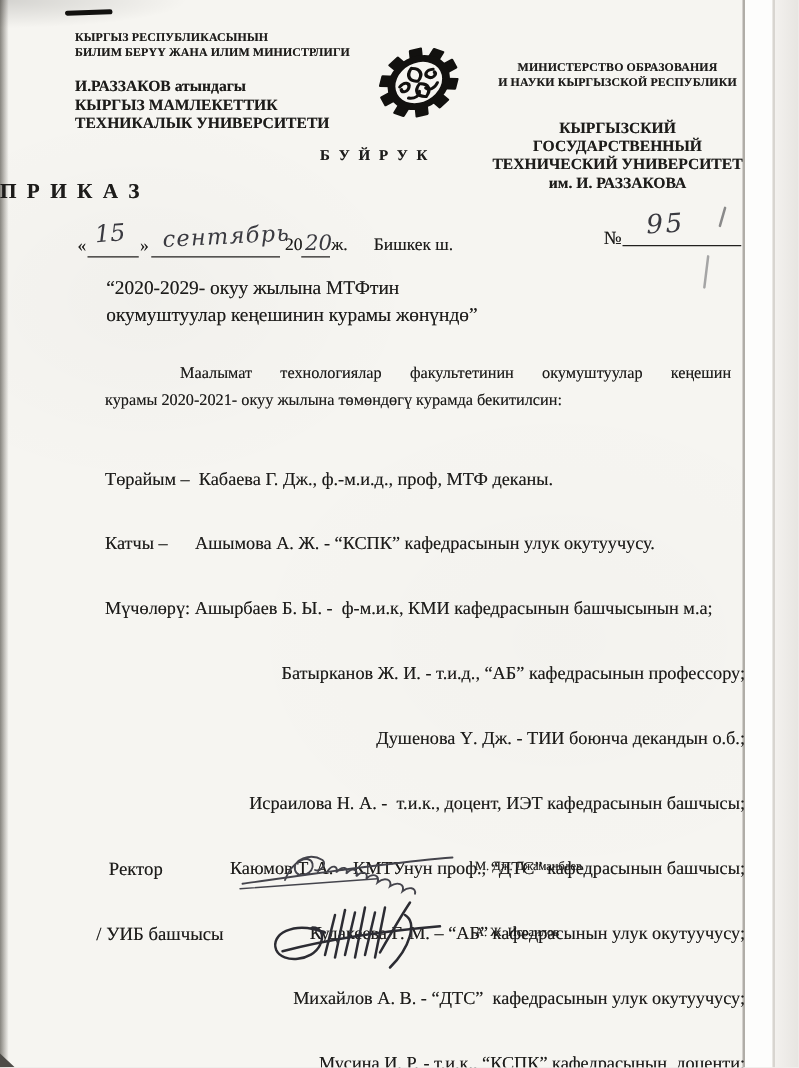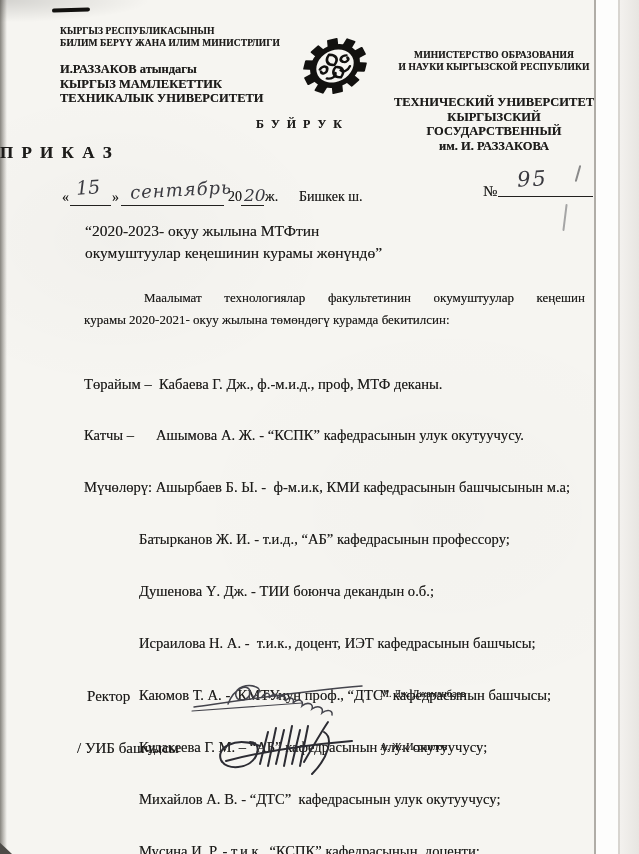--- a/index.html
+++ b/index.html
@@ -55,21 +55,21 @@
   .hand { font-family:"DejaVu Serif","Liberation Serif",serif; font-style:italic;
     color:#3a3a40; text-shadow:none; }
   .uline { border-bottom:1.2px solid #22211f; height:1px; }
 
   
   .subject { left:85px; top:220px; font-size:15.5px; line-height:22px; }
   .intro { left:84px; top:287px; width:501px; font-size:13px; line-height:22px; }
   .intro .j { text-align:justify; text-align-last:justify; padding-left:60px; }
   .members { left:84px; top:341px; width:512px; font-size:14.6px; line-height:17.3px;
     white-space:pre-wrap; }
-  .members .ind { padding-left:55px; }
+  .members .ind { padding-left:55px;text-align:right; }
 
   
   .sig-label { font-size:15px; }
   .sig-name { font-size:10px; }
   svg.sig { overflow:visible; }
 </style>
 </head>
 <body>
 
 <div class="page">
@@ -127,22 +127,22 @@
       </g>
     </svg>
   </div>
 
   <div class="abs org-right txt">
     <div class="ministry">
       <div>МИНИСТЕРСТВО ОБРАЗОВАНИЯ</div>
       <div>И НАУКИ КЫРГЫЗСКОЙ РЕСПУБЛИКИ</div>
     </div>
     <div class="univ">
+      <div>КЫРГЫЗСКИЙ ГОСУДАРСТВЕННЫЙ</div>
       <div>ТЕХНИЧЕСКИЙ УНИВЕРСИТЕТ</div>
-      <div>КЫРГЫЗСКИЙ ГОСУДАРСТВЕННЫЙ</div>
       <div>им. И. РАЗЗАКОВА</div>
     </div>
   </div>
 
   <div class="abs title1 txt">Б У Й Р У К</div>
   <div class="abs title2 txt">П Р И К А З</div>
 
   <span class="abs dl txt" style="left:62px; top:190px;">«</span>
   <span class="abs hand" style="left:76px; top:176px; font-size:19px; transform:rotate(-4deg);">15</span>
   <div class="abs uline" style="left:70px; top:205px; width:41px;"></div>
@@ -152,21 +152,21 @@
   <span class="abs dl txt" style="left:228px; top:189px;">20</span>
   <span class="abs hand" style="left:244px; top:185px; font-size:17px;">20</span>
   <div class="abs uline" style="left:241px; top:205px; width:23px;"></div>
   <span class="abs dl txt" style="left:265px; top:189px;">ж.</span>
   <span class="abs dl txt" style="left:299px; top:189px;">Бишкек ш.</span>
   <span class="abs dl txt" style="left:483px; top:183px; font-size:15px;">№</span>
   <span class="abs hand" style="left:517px; top:167px; font-size:21px; transform:rotate(-3deg); letter-spacing:2px;">95</span>
   <div class="abs uline" style="left:498px; top:196px; width:95px;"></div>
 
   <div class="abs subject txt">
-    <div>“2020-2023- окуу жылына МТФтин</div>
+    <div>“2020-2029- окуу жылына МТФтин</div>
     <div>окумуштуулар кеңешинин курамы жөнүндө”</div>
   </div>
 
   <div class="abs intro txt">
     <div class="j">Маалымат технологиялар факультетинин окумуштуулар кеңешин</div>
     <div>курамы 2020-2021- окуу жылына төмөндөгү курамда бекитилсин:</div>
   </div>
 
   <div class="abs members txt">
     <div>Төрайым –  Кабаева Г. Дж., ф.-м.и.д., проф, МТФ деканы.</div>

